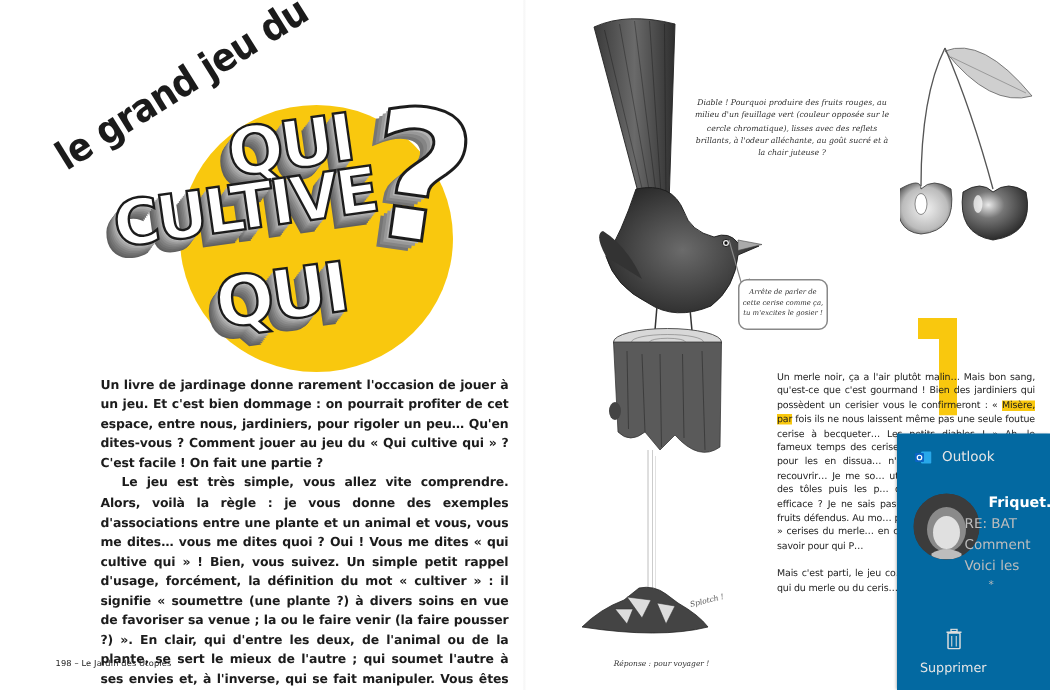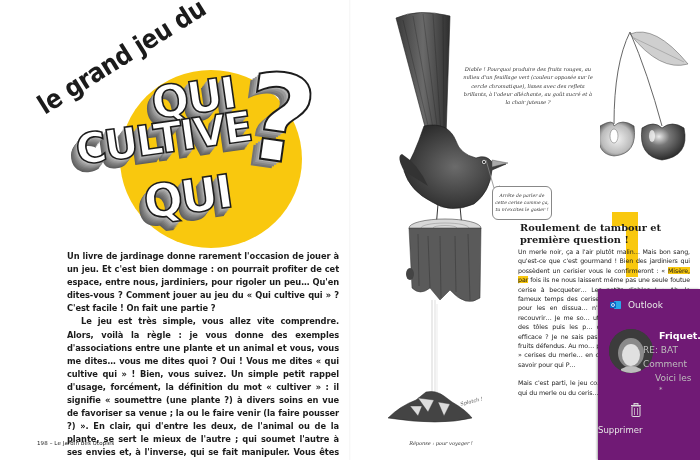--- a/index.html
+++ b/index.html
@@ -69,32 +69,32 @@
       font-family: "DejaVu Serif", serif; font-weight: bold; font-size: 9.8px; line-height: 11.5px; color: #1a1a1a; }
 
     .body-right { position: absolute; left: 168px; top: 247px; width: 172px;
       font-family: "DejaVu Sans", sans-serif; font-size: 6.3px; line-height: 9.4px; color: #1c1c1c;
       text-align: justify; letter-spacing: -0.1px; }
     .body-right p { margin: 0 0 9px 0; }
     .hl { background: #f9c80e; }
 
     
     .toast { position: absolute; left: 598px; top: 289px; width: 102px; height: 171px;
-      background: #701a75; color: #fff; font-family: "DejaVu Sans", sans-serif; overflow: hidden;
+      background: #0369a1; color: #fff; font-family: "DejaVu Sans", sans-serif; overflow: hidden;
       box-shadow: -1px 0 2px rgba(0,0,0,0.35); }
     .toast-app { position: absolute; left: 12px; top: 11px; display: flex; align-items: center; gap: 7px; }
     .outlook-icon { width: 11px; height: 10px; position: relative; }
     .toast-app-name { font-size: 9px; color: #e6e6e6; }
     .toast-avatar { position: absolute; left: 11px; top: 40px; width: 44px; height: 44px; border-radius: 50%;
       background: radial-gradient(circle at 50% 55%, #d8d8d8 0 30%, #9e9e9e 31% 45%, #3a3a3a 46% 100%); overflow: hidden; }
     .toast-sender { position: absolute; left: 61px; top: 41px; font-size: 9.5px; font-weight: bold; color: #fff; white-space: nowrap; }
     .toast-line { position: absolute; left: 45px; font-size: 9px; color: #bdbdbd; white-space: nowrap; }
-    .toast-l1 { top: 56px; } .toast-l2 { top: 70px; } .toast-l3 { top: 84px; margin-left: 12px; }
+    .toast-l1 { top: 56px; } .toast-l2 { top: 70px; } .toast-l3 { top: 84px; }
     .toast-star { position: absolute; left: 61px; top: 97px; font-size: 7px; color: #bdbdbd; }
-    .toast-action { position: absolute; left: 0; top: 114px; width: 75px; }
+    .toast-action { position: absolute; left: 0; top: 130px; width: 75px; text-align: center; }
     .trash-icon { display: block; margin: 0 auto; width: 12px; height: 14px; }
     .toast-action-label { display: block; margin-top: 8px; font-size: 8.5px; color: #e6e6e6; }
   </style>
 </head>
 <body>
 
 <div class="spread">
 
   <div class="page-left">
     <div class="title-art">
@@ -202,21 +202,20 @@
       <path d="M0 112 Q14 104 14 112 Q22 104 34 112 Q38 140 14 142 Q-6 140 0 112 Z" fill="url(#halfg)" stroke="#444" stroke-width="0.6"></path>
       <ellipse cx="14" cy="122" rx="4" ry="7" fill="#fff" stroke="#666" stroke-width="0.5"></ellipse>
       <path d="M42 114 Q54 106 62 114 Q72 106 84 114 Q90 142 62 146 Q38 142 42 114 Z" fill="url(#cherryg)" stroke="#222" stroke-width="0.6"></path>
       <ellipse cx="52" cy="122" rx="3" ry="6" fill="#fff" opacity="0.7"></ellipse>
     </svg>
 
     <svg class="num-one" viewBox="0 0 40 65">
       <path d="M4 0 L30 0 L30 65 L18 65 L18 14 L4 14 Z" fill="#f9c80e"></path>
     </svg>
 
-    <div class="heading-right">Roulement de tambour et première question !</div>
 
     <div class="body-right">
       <p><span>Un merle noir, ça a l'air plutôt malin… Mais bon sang, qu'est-ce que c'est gourmand ! Bien des jardiniers qui possèdent un cerisier vous le confirmeront : « </span><span class="hl">Misère, par</span><span> fois ils ne nous laissent même pas une seule foutue cerise à becqueter… Les petits diables ! » Ah, le fameux temps des cerises : on attache quel… arbres pour les en dissua… n'a pas carrément reco… les recouvrir… Je me so… utilisait des silhouettes… dans des tôles puis les p… deux petites billes de ver… efficace ? Je ne sais pas… aboutir à une pareille p… fruits défendus. Au mo… parfois quelques ruses… « ses » cerises du merle… en conviendrons, au me… nant à savoir pour qui P…</span></p>
       <p>Mais c'est parti, le jeu co… trop sur la question ! On… qui du merle ou du ceris… demande, « qui cultive c…</p>
     </div>
   </div>
 
   <div class="toast">
     <div class="toast-app">
       <svg class="outlook-icon" viewBox="0 0 11 10">

